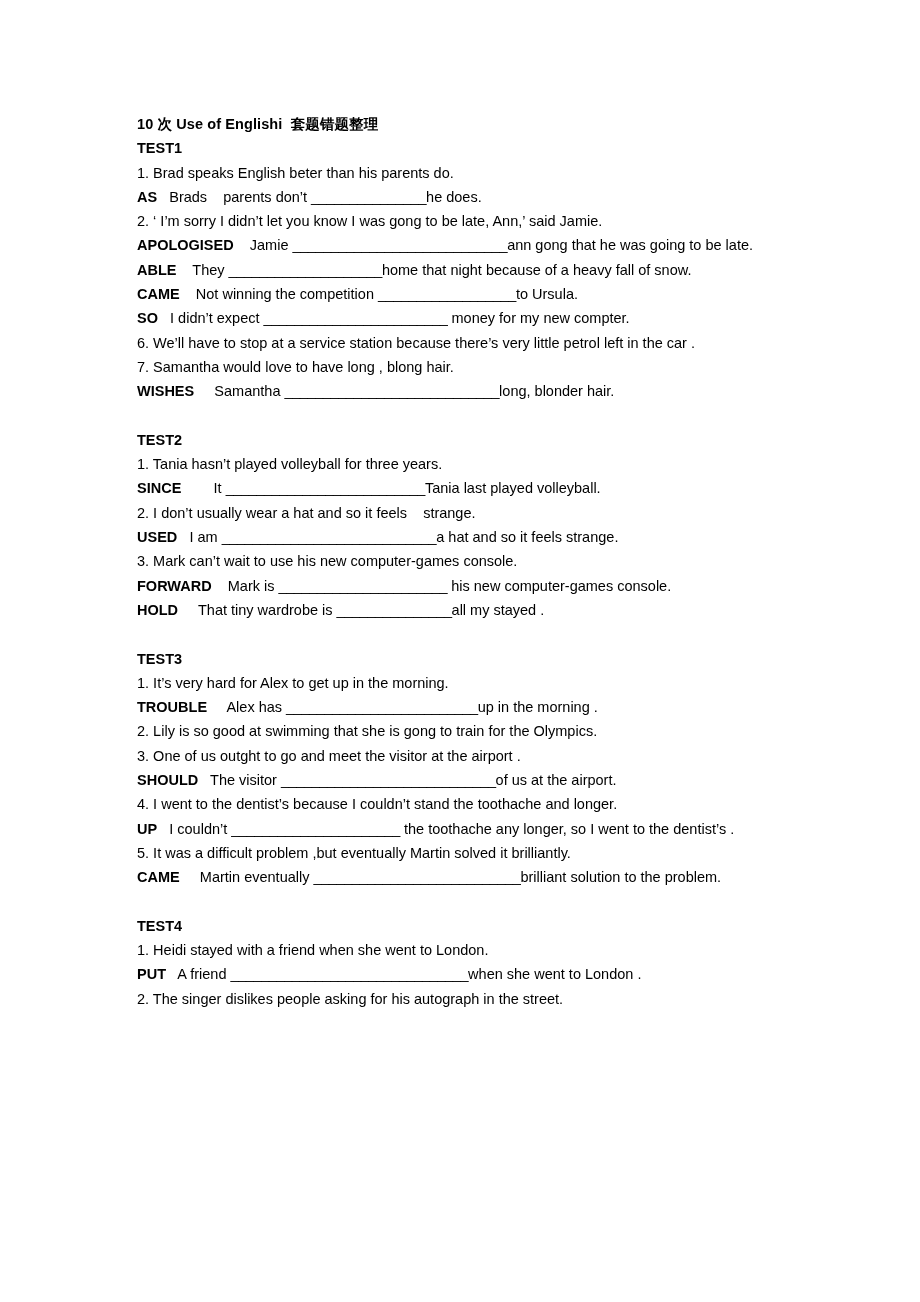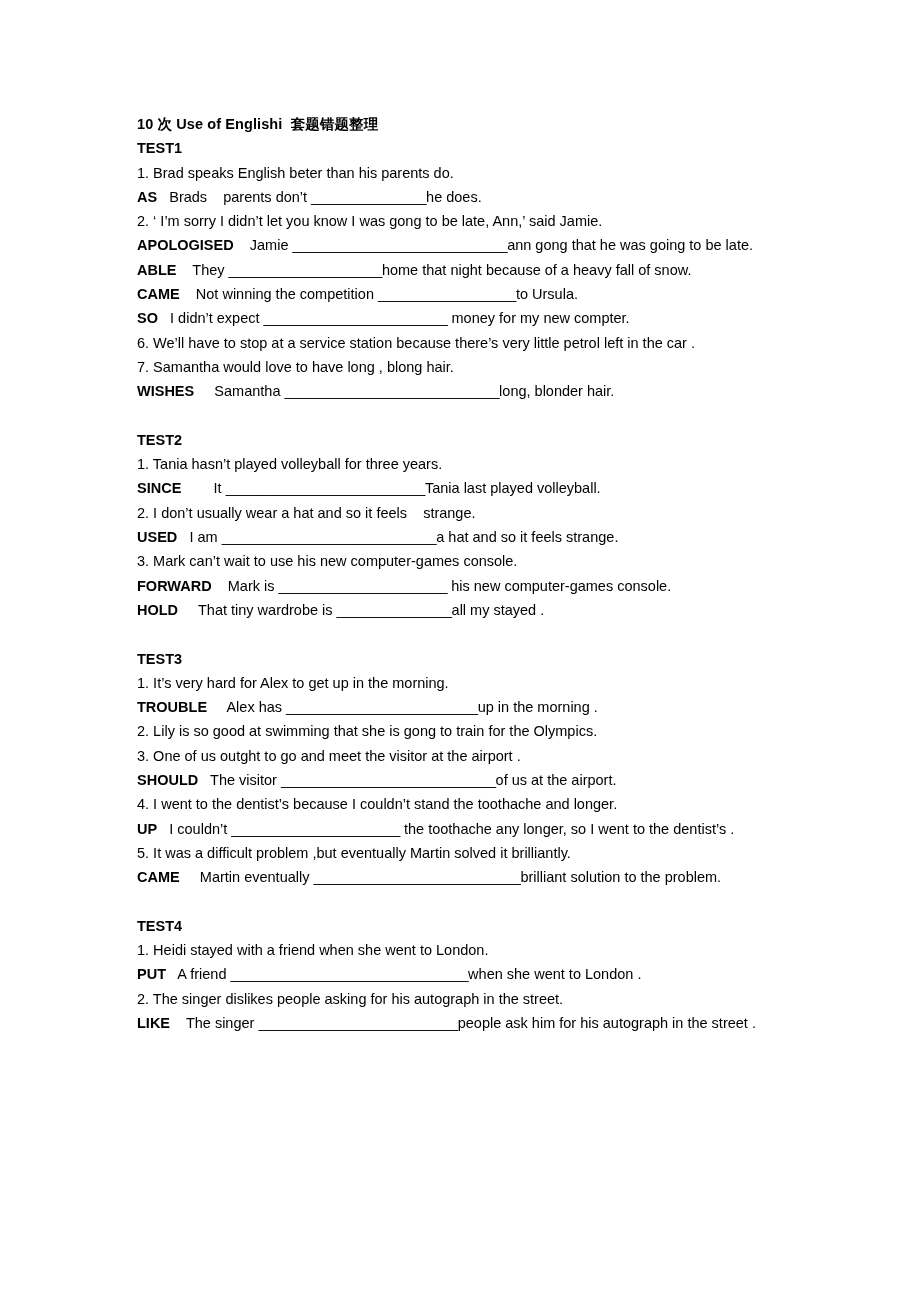--- a/index.html
+++ b/index.html
@@ -104,16 +104,15 @@
         <div class="answer-line"><span class="keyword">UP</span><span>   I couldn’t </span><span class="blank">______________________</span><span> the toothache any longer, so I went to the dentist’s .</span></div>
         <div class="prompt-line">5. It was a difficult problem ,but eventually Martin solved it brilliantly.</div>
         <div class="answer-line"><span class="keyword">CAME</span><span>     Martin eventually </span><span class="blank">___________________________</span><span>brilliant solution to the problem.</span></div>
       </div>
       <div class="spacer">&nbsp;</div>
       <div class="section">
         <div class="section-heading">TEST4</div>
         <div class="prompt-line">1. Heidi stayed with a friend when she went to London.</div>
         <div class="answer-line"><span class="keyword">PUT</span><span>   A friend </span><span class="blank">_______________________________</span><span>when she went to London .</span></div>
         <div class="prompt-line">2. The singer dislikes people asking for his autograph in the street.</div>
-        <div class="answer-line"><span class="keyword">LIKE</span><span>    The singer </span><span class="blank">__________________________</span><span>people ask him for his autograph in the street .</span></div>
       </div>
     </div>
 </div>
 
 </body></html>

